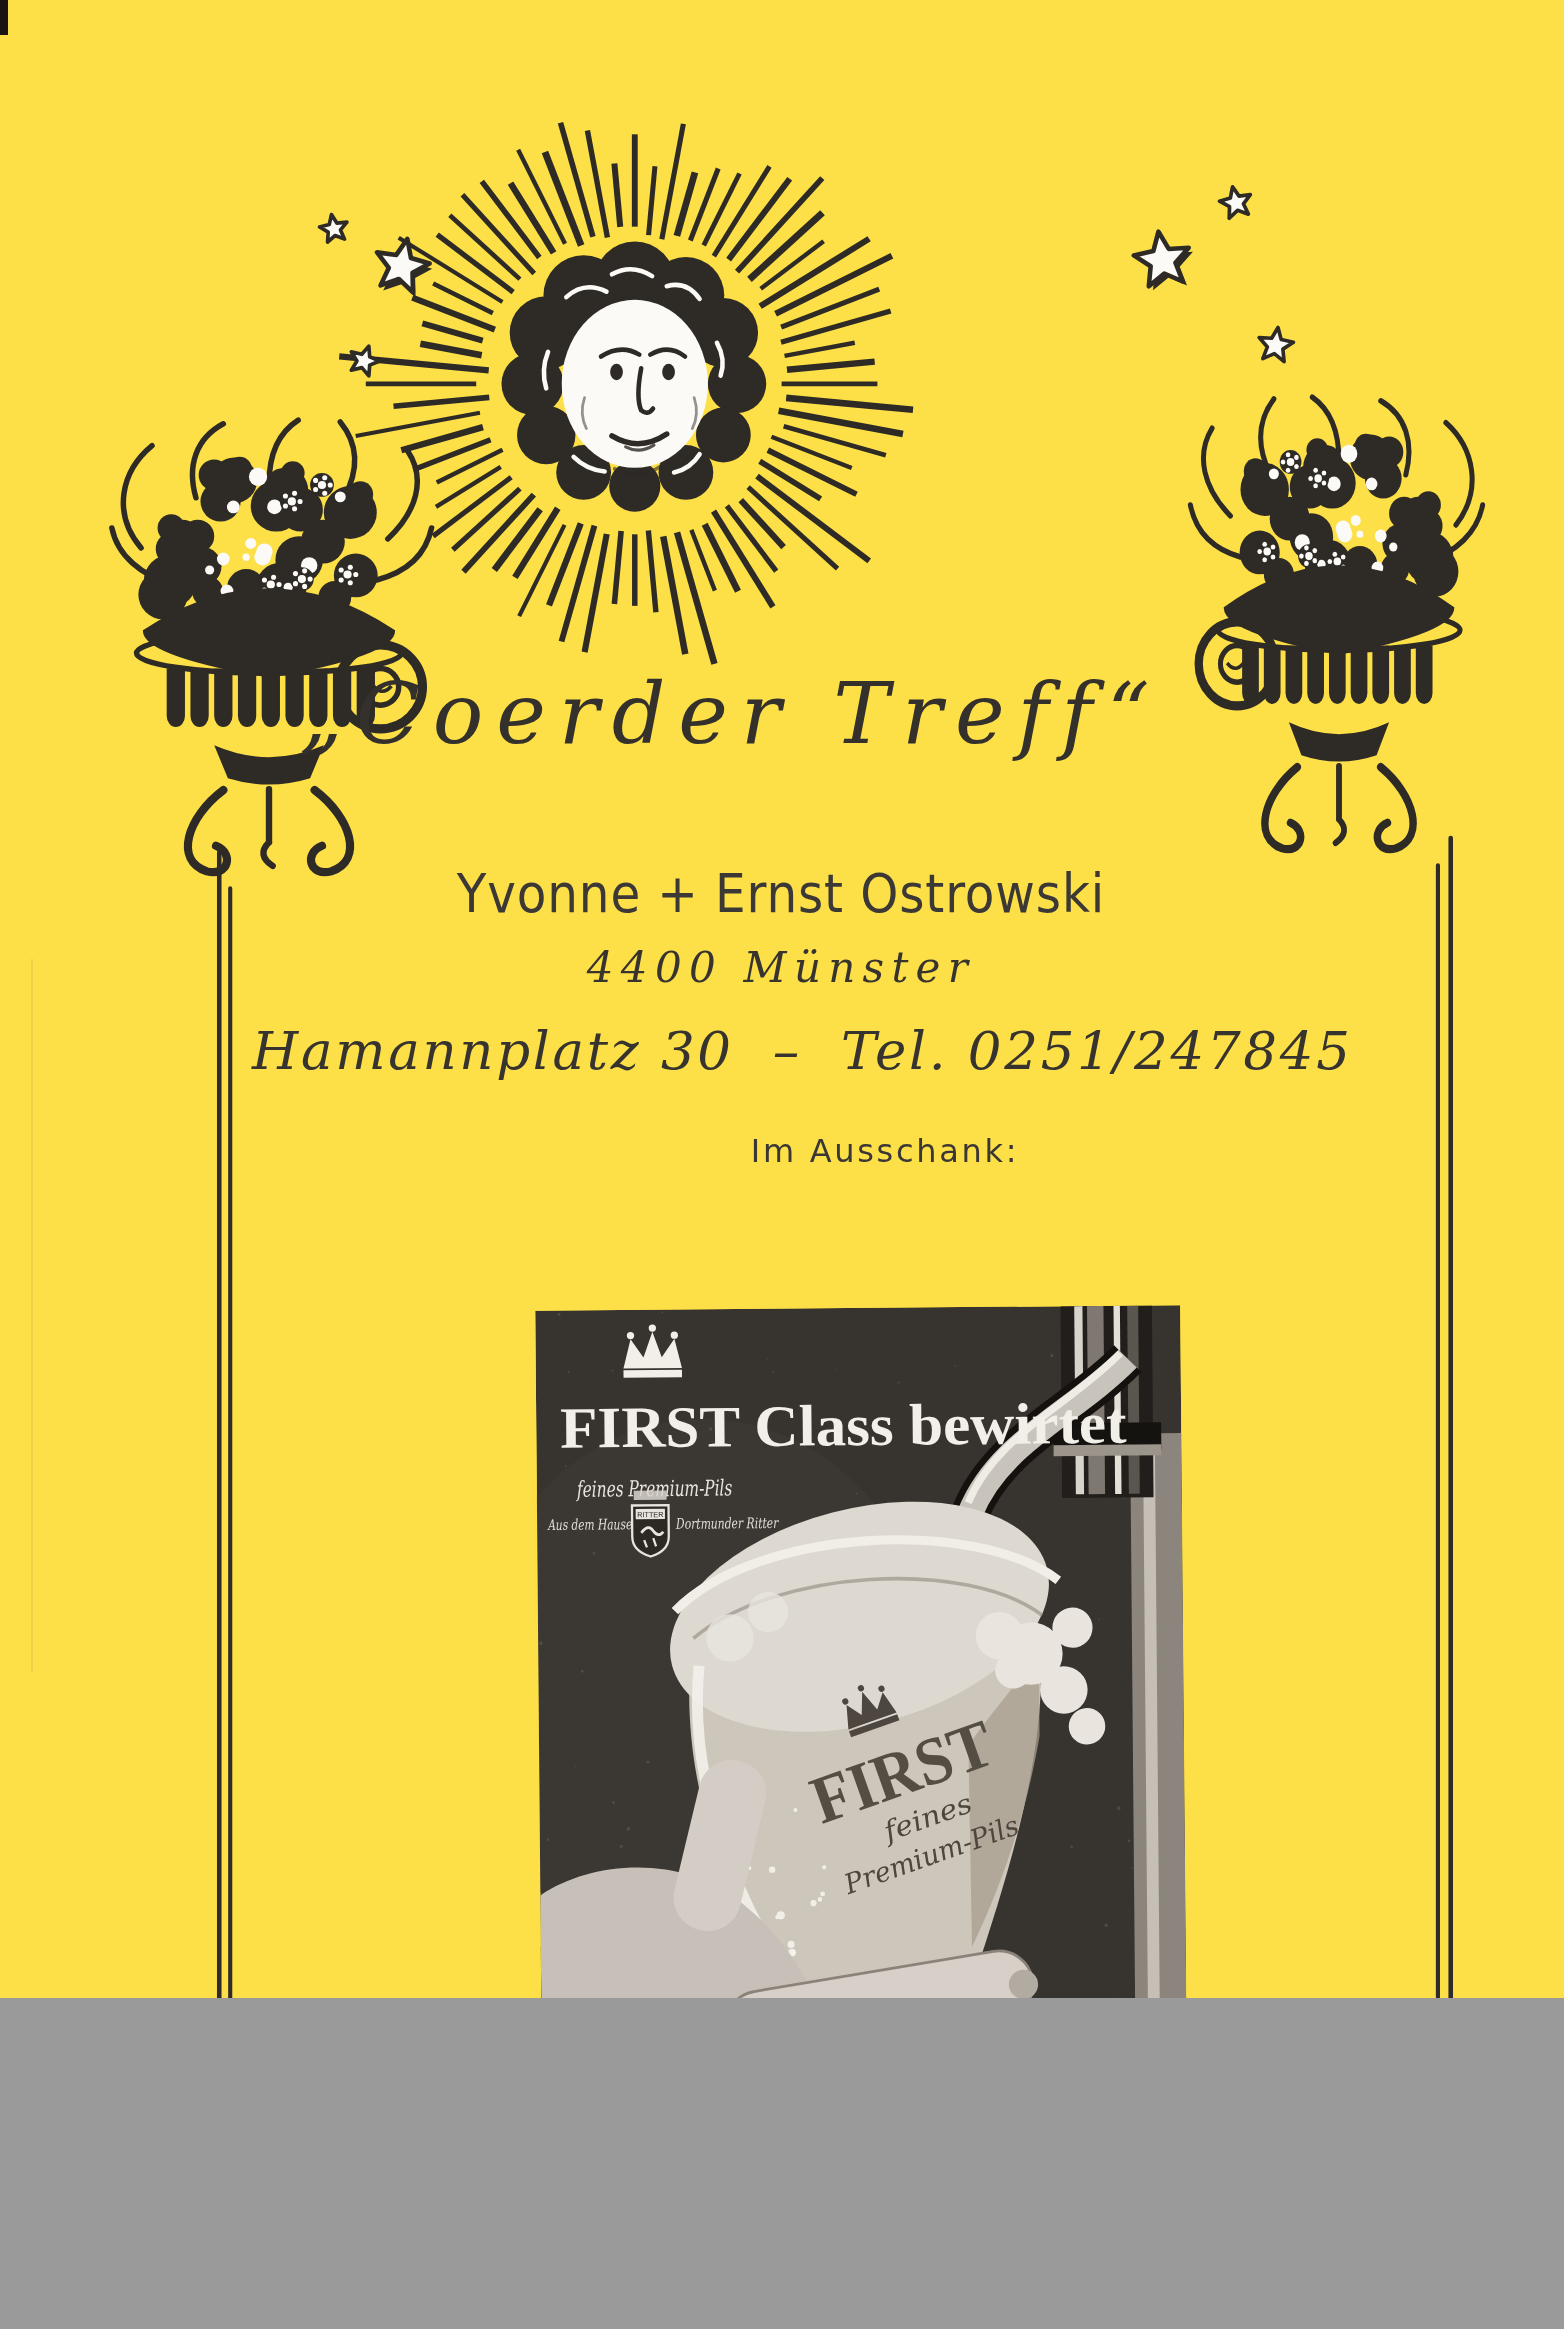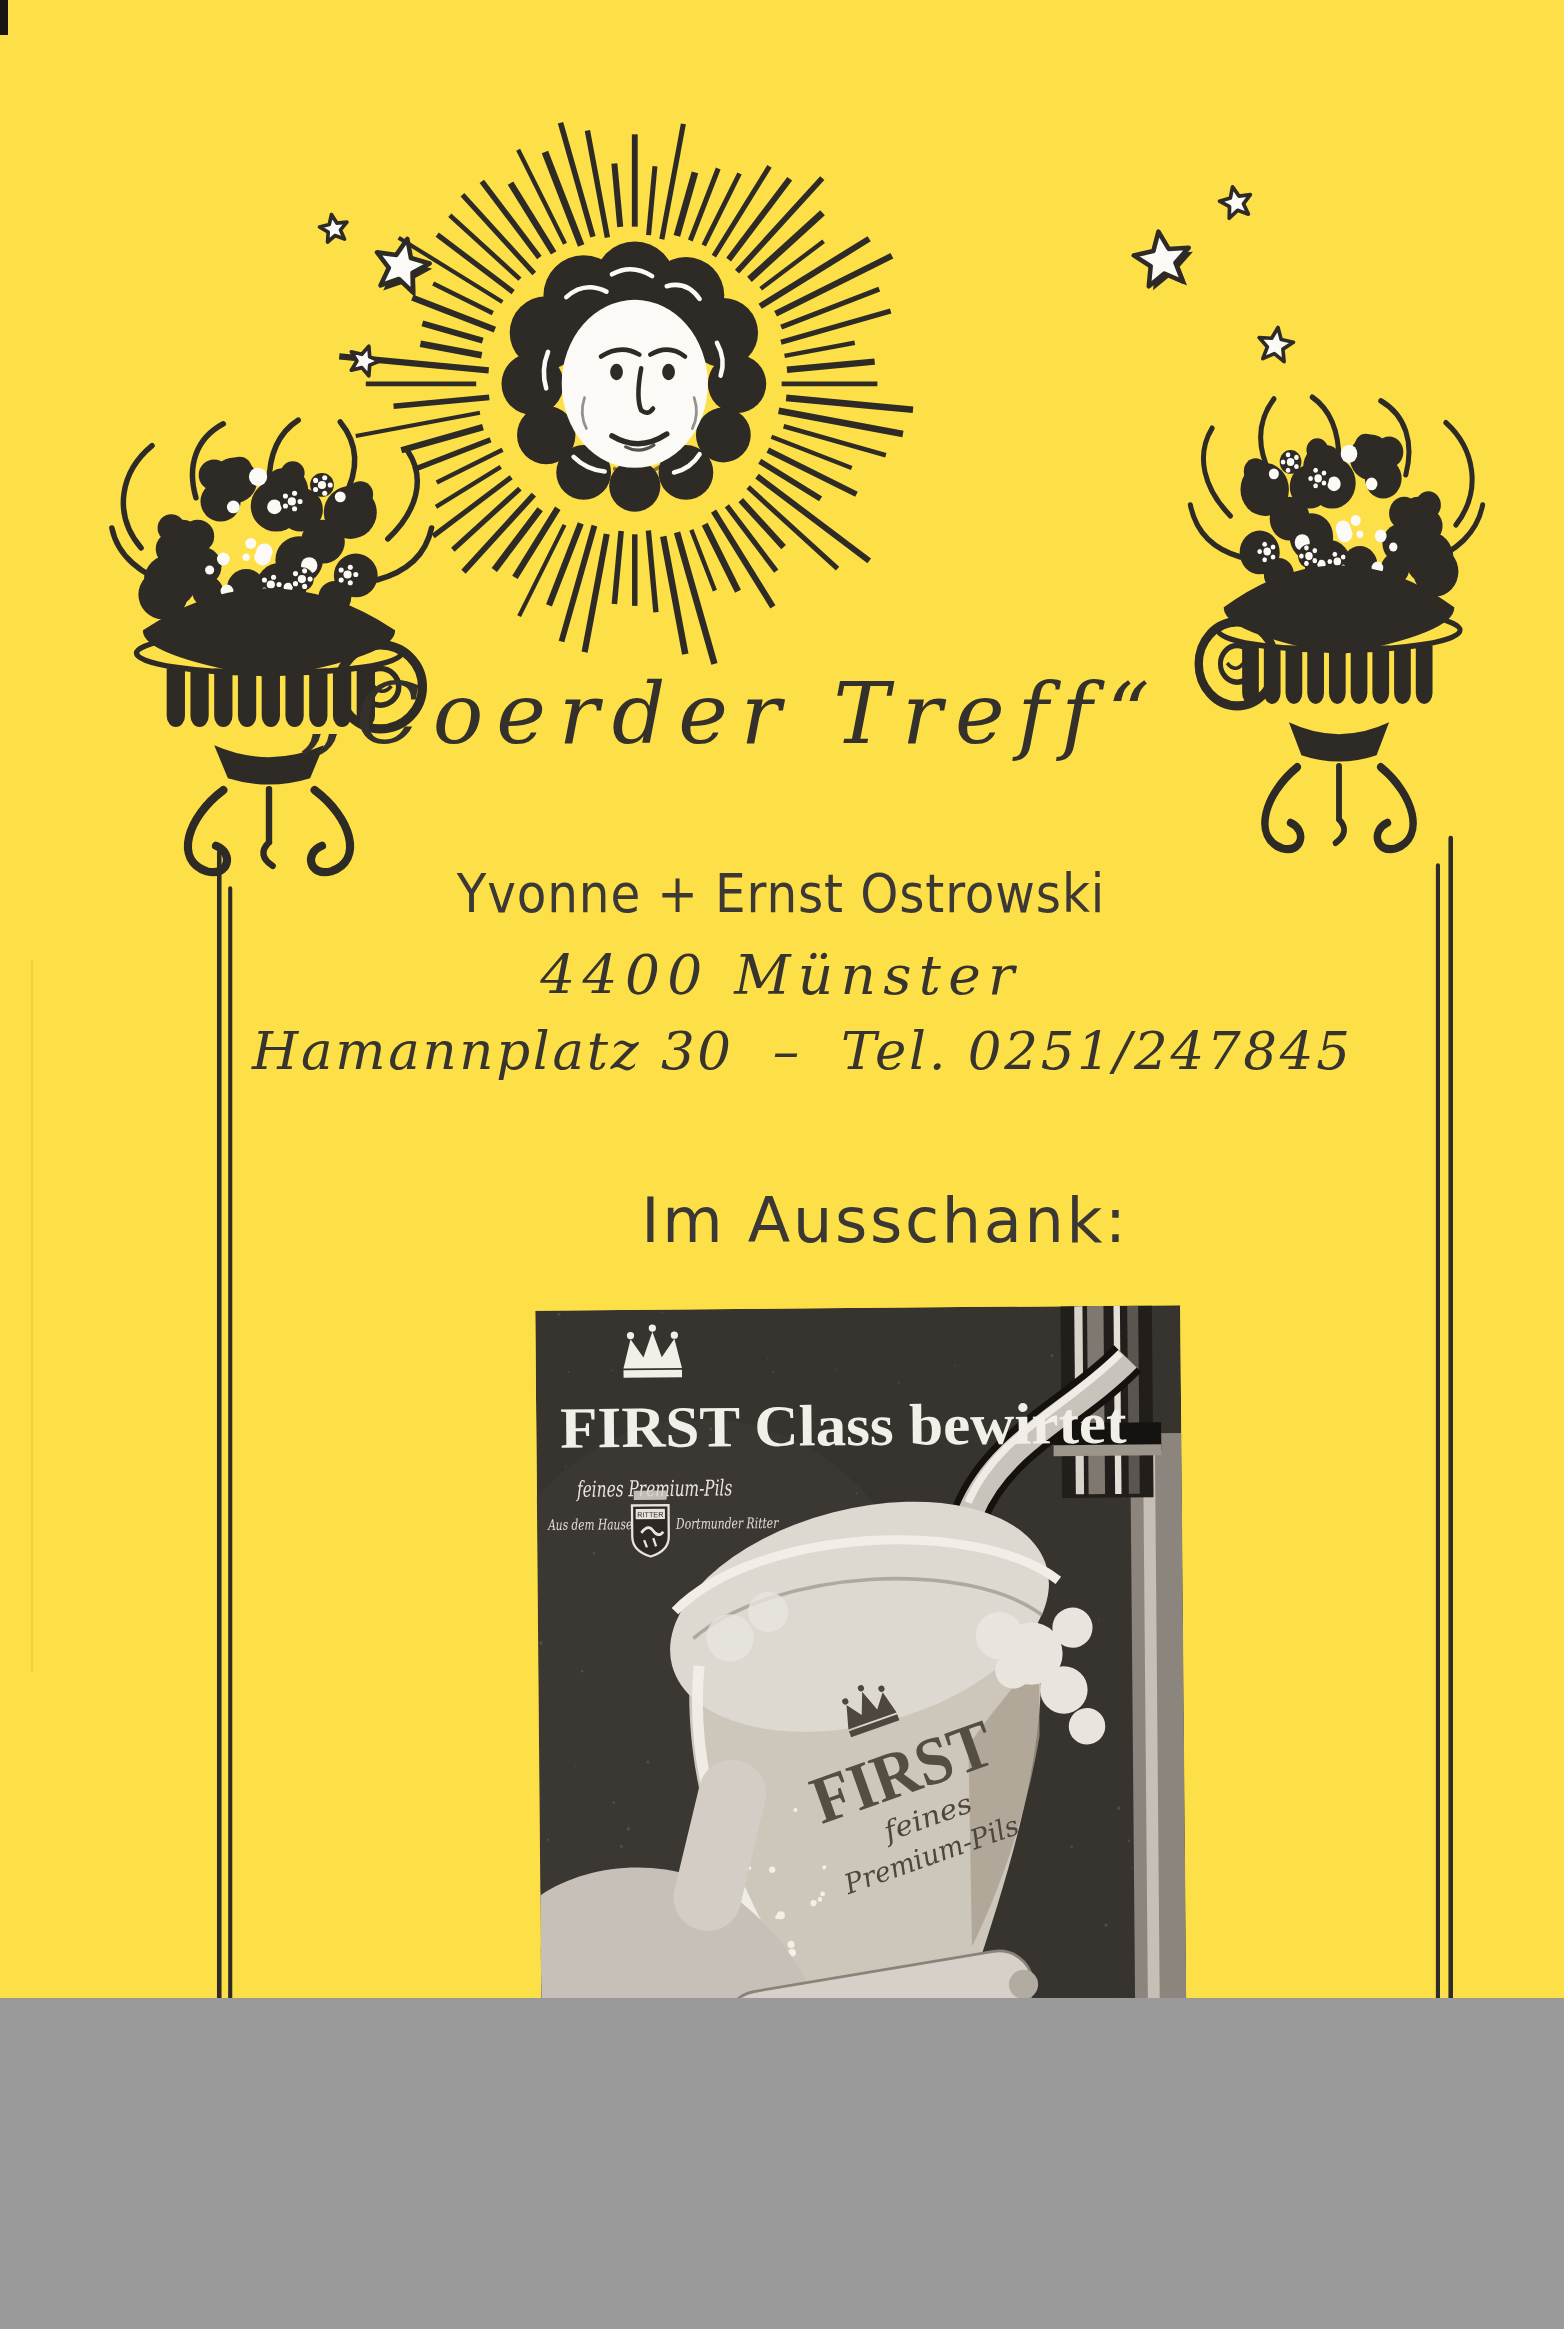--- a/index.html
+++ b/index.html
@@ -6,24 +6,24 @@
   .page{position:relative;width:1564px;height:1998px;background:#fde047;overflow:hidden;
         font-family:"DejaVu Serif", serif;color:#2e2a26;}
   .abs{position:absolute;}
   .center{text-align:center;}
   .scan-corner{position:absolute;left:0;top:0;width:8.2px;height:35px;background:#181512;}
   .crease{position:absolute;left:31px;top:959px;width:1.8px;height:713px;background:rgba(60,55,50,.08);}
   .title{left:256px;top:665px;width:950px;font-style:italic;font-size:84px;letter-spacing:12.8px;
          color:#34302c;white-space:pre;}
   .owners{left:324px;top:864px;width:914px;font-family:"DejaVu Sans",sans-serif;font-size:51px;
           letter-spacing:0.9px;color:#3b3835;transform:scale(.95,1.04);}
-  .city{left:324px;top:943px;width:914px;font-style:italic;font-size:55px;letter-spacing:7.3px;color:#37332f;}
+  .city{left:324px;top:943px;width:914px;font-style:italic;font-size:42px;letter-spacing:7.3px;color:#37332f;}
   .address{left:252px;top:1020px;width:1060px;font-style:italic;font-size:53px;letter-spacing:2.7px;
            color:#37332f;white-space:pre;}
-  .serving{left:428px;top:1184px;width:914px;font-family:"DejaVu Sans",sans-serif;font-size:62px;
+  .serving{left:428px;top:1132px;width:914px;font-family:"DejaVu Sans",sans-serif;font-size:32px;
            letter-spacing:2.7px;color:#3a3734;text-align:center;}
   .ad{left:539px;top:1308px;width:645px;height:866px;transform:rotate(-0.5deg);}
   .pagenum{left:208px;top:2246px;font-family:Liberation Serif, serif;font-size:37px;color:#3a3a3a;}
   svg{display:block;}
   .frame{left:0;top:0;}
 </style>
 </head>
 <body>
 
 <div class="page">

